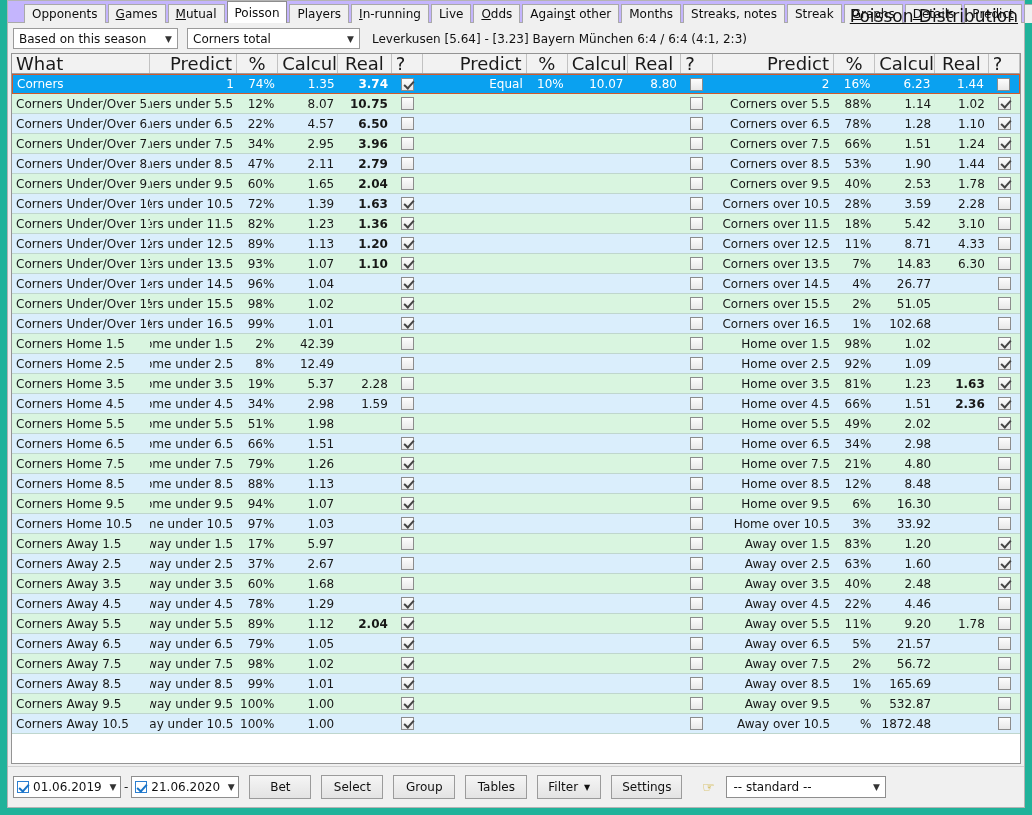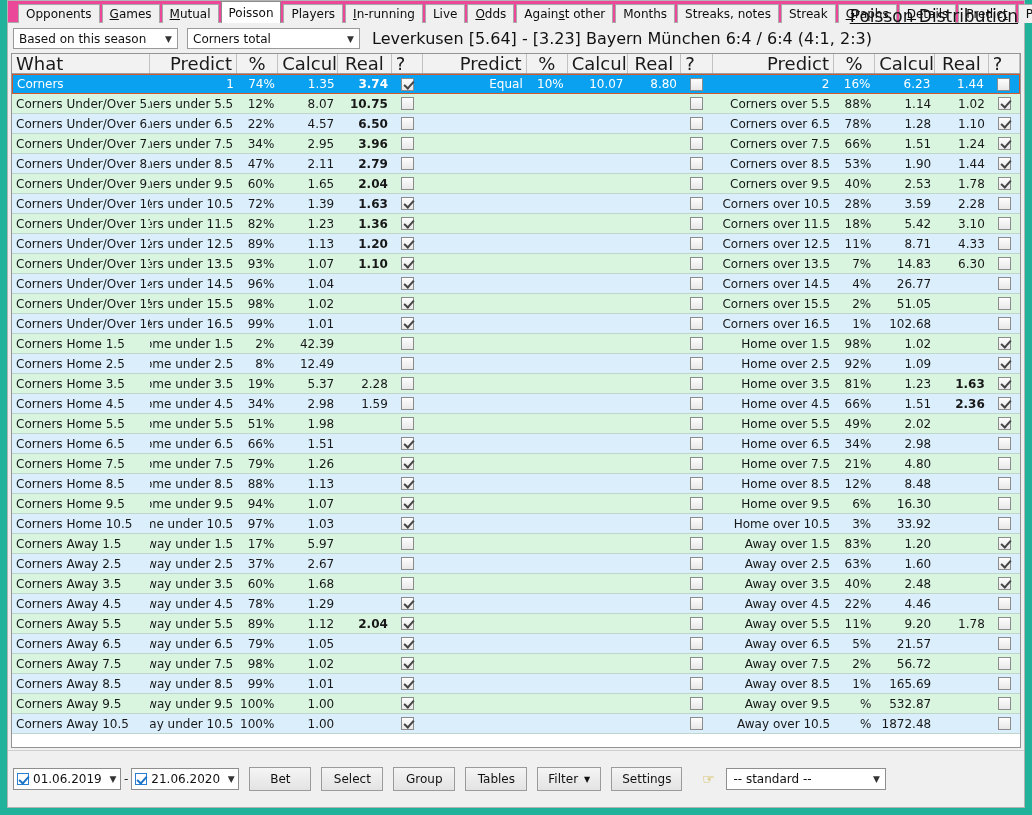--- a/index.html
+++ b/index.html
@@ -60,22 +60,22 @@
     margin: 0 7px 7px 7px;
     background: #f0f0f0;
     border: 1px solid #b4b4b4;
     display: flex; flex-direction: column;
     position: relative;
   }
   
   .tabstrip {
     height: 22px; flex: 0 0 22px;
     display: flex; align-items: flex-end;
-    background: #ec4899;
-    padding-left: 10px;
+    background: #c4b5fd;
+    padding-left: 16px;
     position: relative;
     border-bottom: 1px solid #a9a9a9;
   }
   .tab {
     height: 19px;
     padding: 0 7px;
     margin-right: 2px;
     display: flex; align-items: center;
     background: #f0f0f0;
     border: 1px solid #a9a9a9;
@@ -113,21 +113,21 @@
   }
   .combo .arrow {
     width: 17px; height: 19px;
     display: flex; align-items: center; justify-content: center;
     margin-left: auto;
     color: #333; font-size: 9px;
   }
   .combo-season { width: 165px; }
   .combo-market { width: 173px; margin-left: 9px; }
   .match-line {
-    margin-left: 12px; font-size: 16px; color: #111; white-space: nowrap;
+    margin-left: 12px; font-size: 12px; color: #111; white-space: nowrap;
   }
   .poisson-link {
     position: absolute; right: 6px; top: -17px;
     font-size: 17px; color: #111;
     text-decoration: underline;
     cursor: pointer;
     margin-left: 21px;
   }
 
   
@@ -203,21 +203,21 @@
   .w-pred3  { width: 135px; }
   .w-pct3   { width: 45px; }
   .w-calc3  { width: 66px; }
   .w-real3  { width: 59px; }
   .w-chk3   { width: 34px; }
 
   
   .bottombar {
     flex: 0 0 32px;
     display: flex; align-items: center;
-    padding: 16px 5px;
+    padding: 8px 5px;
     background: #f0f0f0;
     border-top: 1px solid #d0d0d0;
   }
   .datebox {
     height: 22px; width: 108px;
     background: #fff; border: 1px solid #8e8e8e;
     display: flex; align-items: center; gap: 4px;
     padding: 0 0 0 3px;
     font-size: 12px; color: #111;
   }

